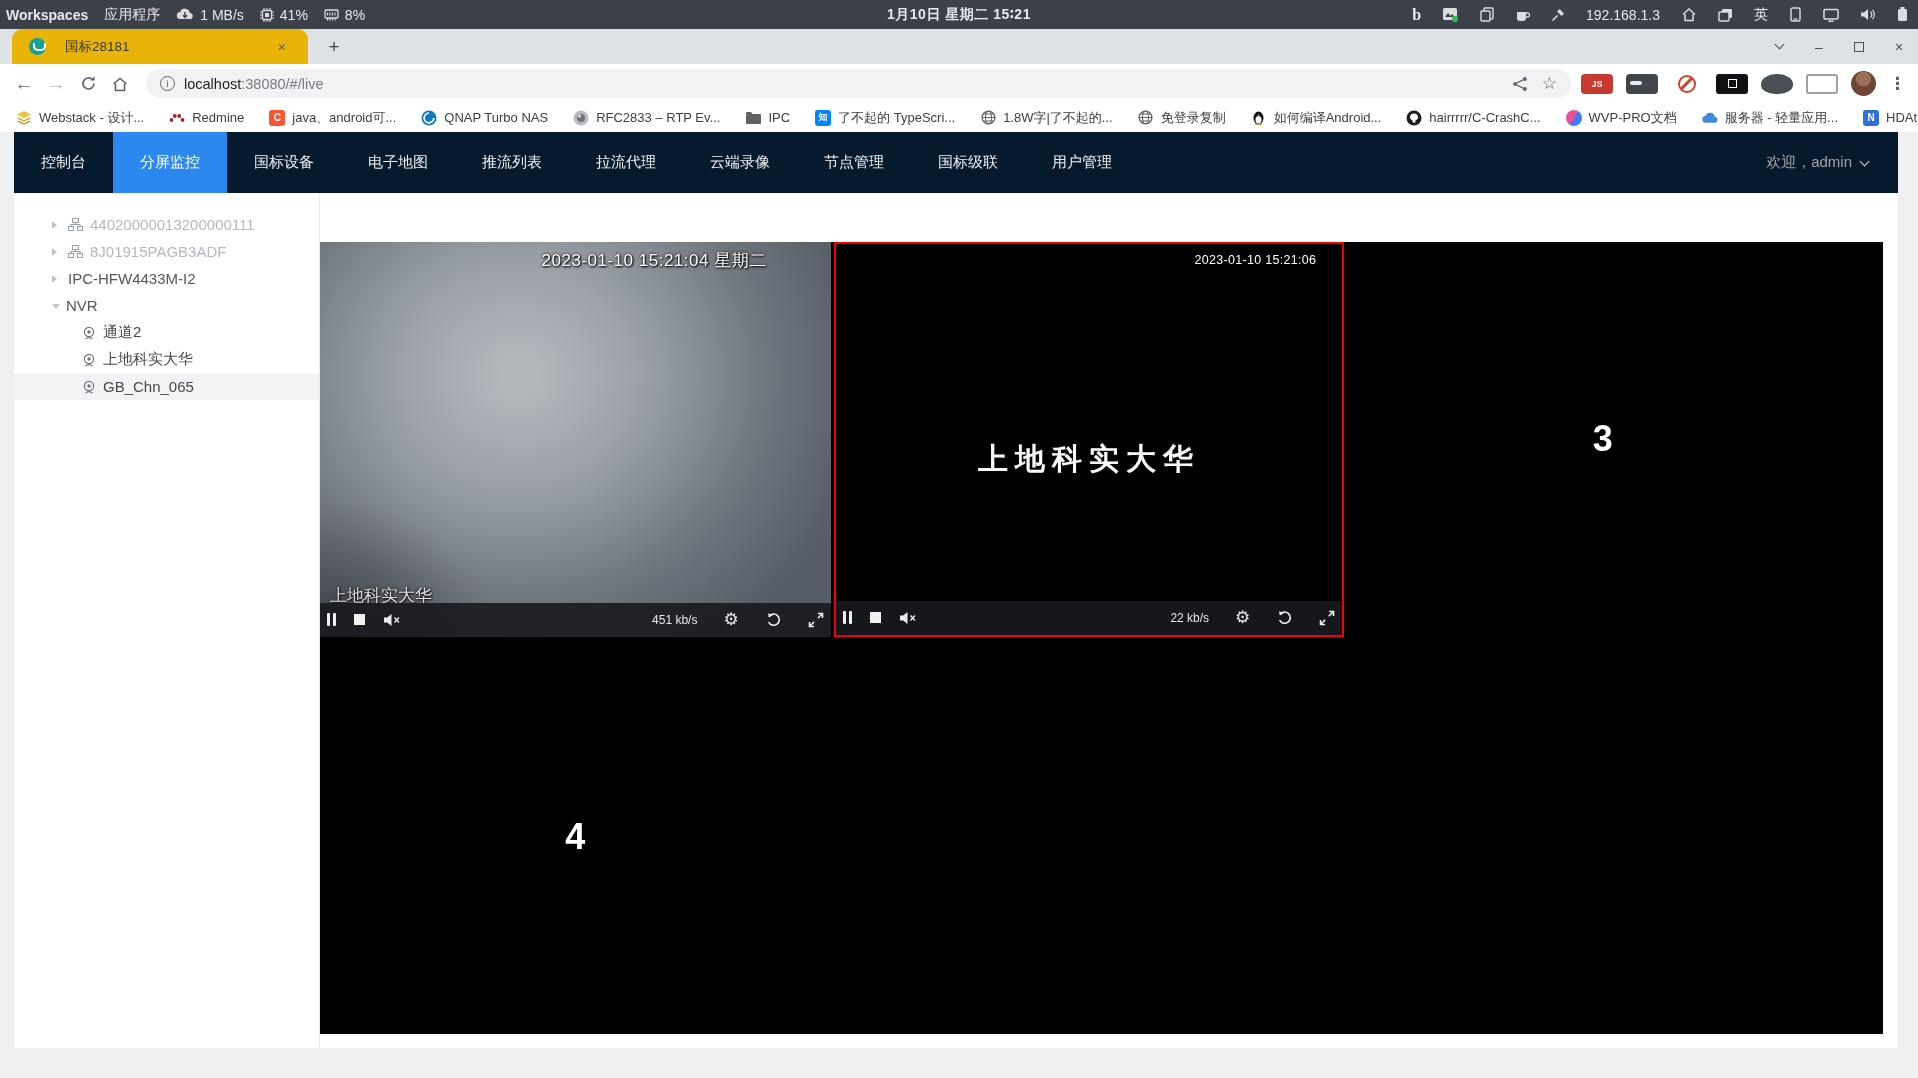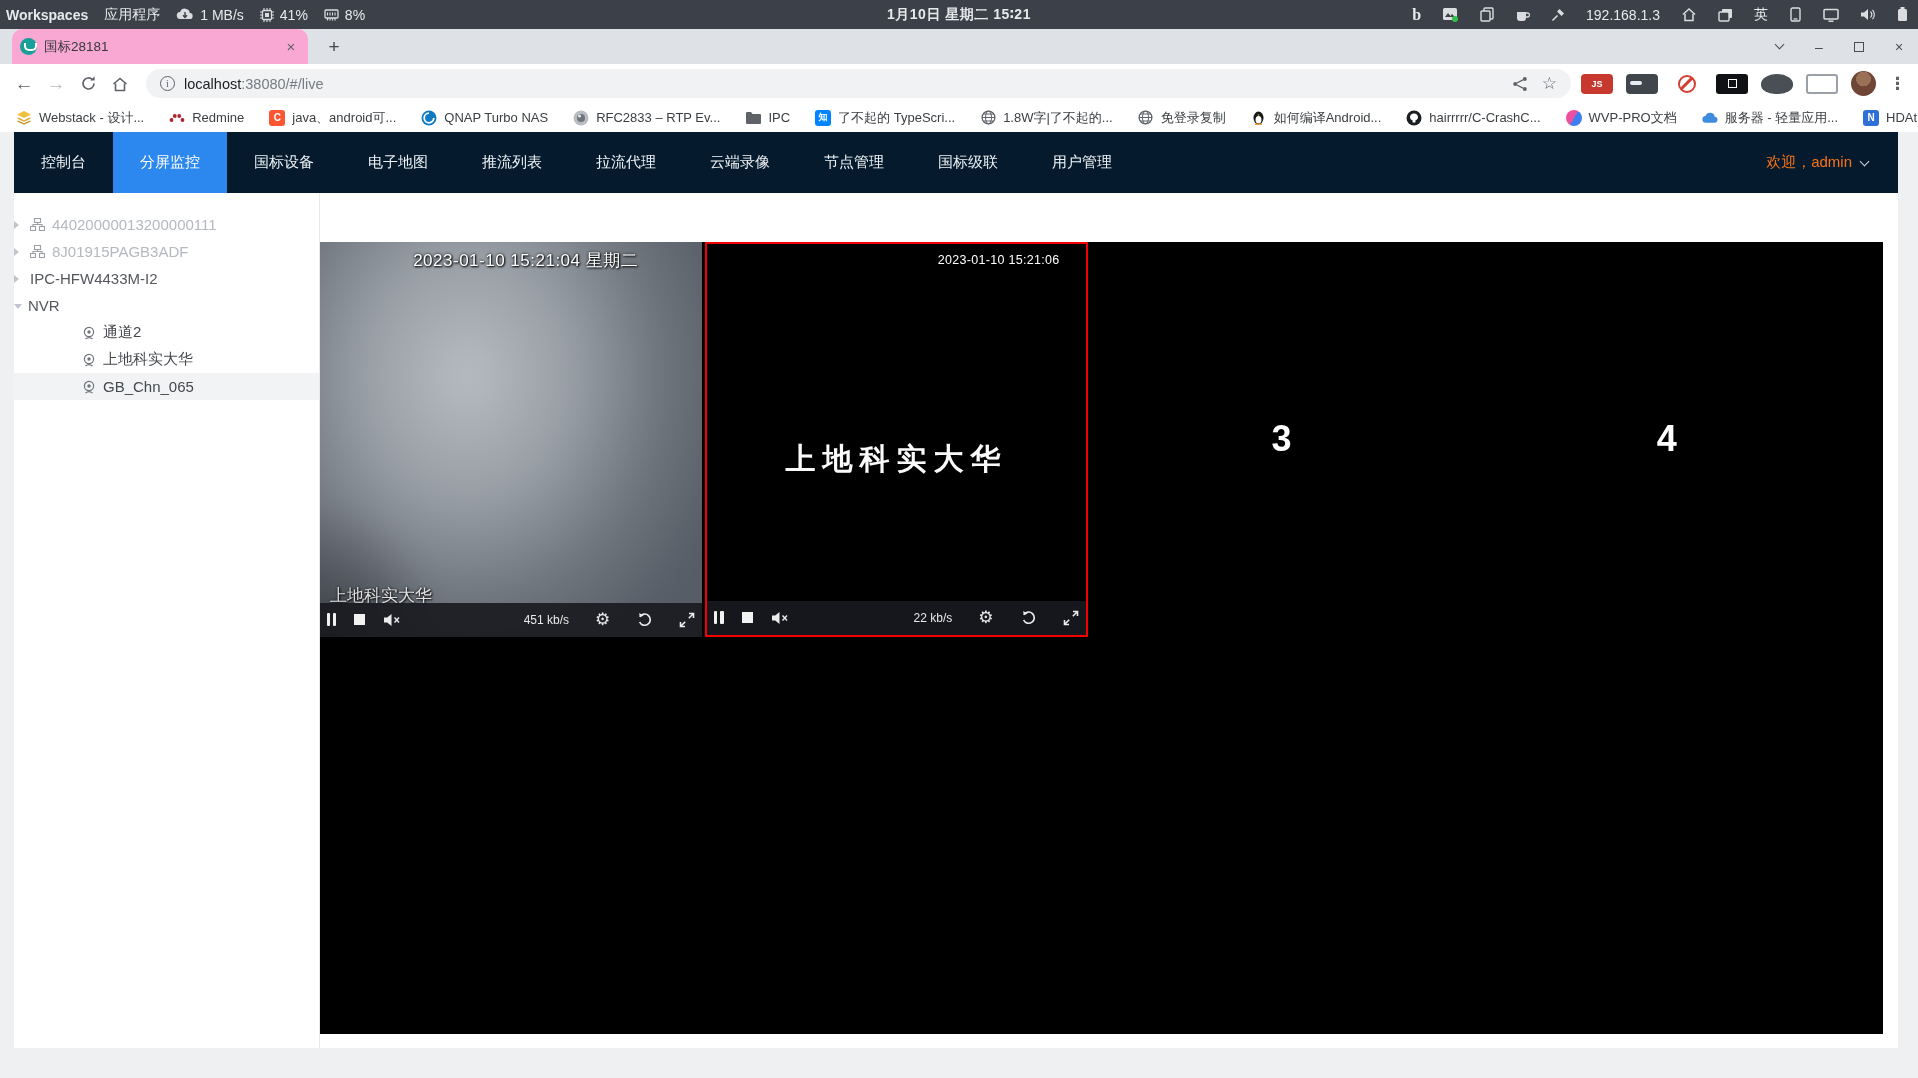--- a/index.html
+++ b/index.html
@@ -11,21 +11,21 @@
 .sysbar .grp{display:flex;align-items:center;gap:6px}
 .sys-left{display:flex;align-items:center;gap:16px;padding-left:6px}
 .sys-ws{font-weight:bold}
 .sys-center{position:absolute;left:50%;transform:translateX(-50%);font-weight:bold;letter-spacing:.5px}
 .sys-right{margin-left:auto;display:flex;align-items:center;gap:21px;padding-right:10px}
 .bing{font-weight:bold;font-size:16px;font-family:"Liberation Serif","DejaVu Serif",serif}
 .sicon{display:inline-flex;align-items:center}
 
 
 .tabbar{position:absolute;top:29px;left:0;width:100%;height:35px;background:#dee1e6}
-.tab{position:absolute;left:12px;top:0;width:296px;height:35px;background:#f9a8d4;border-radius:10px 10px 0 0;display:flex;align-items:center;padding:0 8px;gap:7px}
+.tab{position:absolute;left:12px;top:0;width:296px;height:35px;background:#eab308;border-radius:10px 10px 0 0;display:flex;align-items:center;padding:0 17px;gap:19px}
 .favicon{width:17px;height:17px;border-radius:50%;background:#17a099;position:relative;flex:none}
 .favicon:after{content:"";position:absolute;left:4px;top:5px;width:9px;height:6px;border:2px solid #fff;border-top:none;border-radius:0 0 5px 5px}
 .tab-title{font-size:13.5px;color:#35383d;flex:1}
 .tab-close{color:#5f6368;font-size:15px;width:18px;height:18px;line-height:17px;text-align:center;border-radius:50%}
 .newtab{position:absolute;left:322px;top:6px;width:24px;height:24px;font-size:19px;color:#44474c;text-align:center;line-height:23px}
 .wincontrols{position:absolute;right:6px;top:0;height:35px;display:flex;align-items:center;gap:14px;color:#4a4d52}
 .wc{width:26px;text-align:center;font-size:14px;display:flex;justify-content:center;align-items:center}
 .chev{display:inline-block;width:7px;height:7px;border-right:1.6px solid #4a4d52;border-bottom:1.6px solid #4a4d52;transform:rotate(45deg);margin-top:-4px}
 .wc-max i{display:block;width:10px;height:10px;border:1.5px solid #4a4d52}
 
@@ -61,44 +61,44 @@
 .bi-csdn{background:#fc5531}
 .bi-zhihu{background:#0084ff;font-size:9px}
 .bi-wvp{background:linear-gradient(120deg,#ec4f9d 50%,#3e7ef0 50%);border-radius:50%}
 .bi-notion{background:#2e6fd8}
 
 
 .page{position:absolute;top:132px;left:0;width:100%;height:946px;background:#eef0f2}
 .navbar{position:absolute;left:14px;right:20px;top:0;height:61px;background:#051b2d;display:flex;align-items:stretch}
 .ntab{display:flex;align-items:center;padding:0 27px;color:#eef2f6;font-size:15px;cursor:pointer}
 .ntab.active{background:#2c87ee;color:#fff}
-.welcome{margin-left:auto;display:flex;align-items:center;gap:9px;color:#f97316;font-size:15px;padding-right:30px}
+.welcome{margin-left:auto;display:flex;align-items:center;gap:9px;color:#a3a3a3;font-size:15px;padding-right:30px}
 .wchev{display:inline-block;width:7px;height:7px;border-right:1.5px solid #cfd6dd;border-bottom:1.5px solid #cfd6dd;transform:rotate(45deg);margin-top:-3px}
 
 .sidebar{position:absolute;left:14px;top:61px;width:306px;bottom:30px;background:#fff;border-right:1px solid #e8eaed}
 .side-title{text-align:center;padding-top:20px;font-size:16px;color:#3b3e43}
 .tree{margin-top:18px}
-.trow{height:27px;display:flex;align-items:center;font-size:15px;color:#54575c;cursor:pointer}
+.trow{height:27px;display:flex;align-items:center;padding-left:38px;font-size:15px;color:#54575c;cursor:pointer}
 .trow.child{padding-left:68px;color:#45484d}
 .trow.muted .tlabel{color:#b4b8bf}
 .trow.selected{background:#f1f3f5}
 .tarrow{width:0;height:0;border:4px solid transparent;border-left:5.5px solid #c0c4cc;margin-right:7px;flex:none}
 .tarrow.down{border:4px solid transparent;border-top:5.5px solid #c0c4cc;margin-top:5px;margin-right:6px}
 .ticon{display:inline-flex;margin-right:7px;flex:none}
 
 .main{position:absolute;left:320px;right:20px;top:61px;bottom:30px;background:#fff}
 .split-toolbar{height:49px;display:flex;align-items:center;gap:22px;padding-left:25px}
 .split-label{font-size:15px;color:#5a5e66}
 .gicon{display:inline-flex;align-items:center;justify-content:center;cursor:pointer}
 .grid4{display:grid;grid-template-columns:7px 7px;grid-template-rows:7px 7px;gap:2px}
 .grid4 i{background:#2c87ee;border-radius:1px}
 .grid9{display:grid;grid-template-columns:4.5px 4.5px 4.5px;grid-template-rows:4.5px 4.5px 4.5px;gap:1.5px}
 .grid9 i{background:#2f3237}
 
-.vgrid{position:absolute;left:0;top:49px;width:1563px;height:792px;background:#000;padding-right:25px;display:grid;grid-template-columns:1fr 1fr 1fr 1fr;grid-template-rows:1fr 1fr;gap:3px}
+.vgrid{position:absolute;left:0;top:49px;width:1563px;height:792px;background:#000;padding-right:25px;display:grid;grid-template-columns:1fr 1fr 1fr;grid-template-rows:1fr 1fr;gap:3px}
 .cell{position:relative;background:#000;overflow:hidden}
 .cell.sel{border:2px solid #f40000}
 .v1bg{position:absolute;inset:-30px;background:radial-gradient(ellipse 62% 70% at 40% 36%,#b7bcc1 0%,#989ea5 38%,#6e747c 72%,#575d66 100%);filter:blur(13px)}
 .v1bg:after{content:"";position:absolute;inset:0;background:radial-gradient(ellipse 45% 55% at 8% 96%,rgba(38,42,48,.65),rgba(38,42,48,0) 60%)}
 .vts{position:absolute;top:7px;right:64px;color:#fff;font-size:17px;letter-spacing:.5px;text-shadow:1px 1px 2px #000,0 0 3px #000;z-index:3}
 .vts.small{top:9px;right:26px;font-size:12.5px;letter-spacing:.3px}
 .vname{position:absolute;left:10px;bottom:30px;color:#e9e9e9;font-size:17px;text-shadow:1px 1px 2px #000,0 0 3px #000;z-index:1;opacity:.92}
 .vmsg{position:absolute;left:50%;top:55%;transform:translate(-50%,-50%);color:#fafafa;font-size:30px;font-weight:700;letter-spacing:7px;white-space:nowrap}
 .vnum{position:absolute;inset:0;display:flex;align-items:center;justify-content:center;color:#fff;font-size:36px;font-weight:700}
 .vbar{position:absolute;left:0;right:0;bottom:0;height:34px;background:rgba(24,26,31,.9);display:flex;align-items:center;padding:0 7px;z-index:2}

